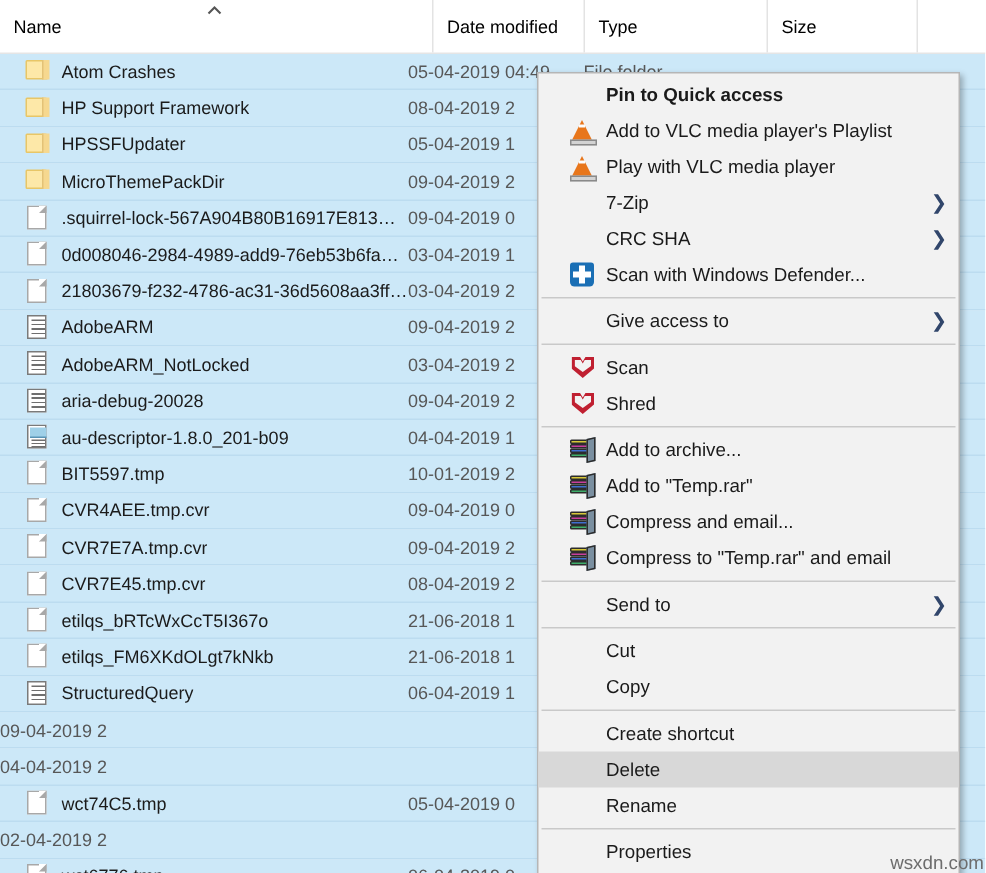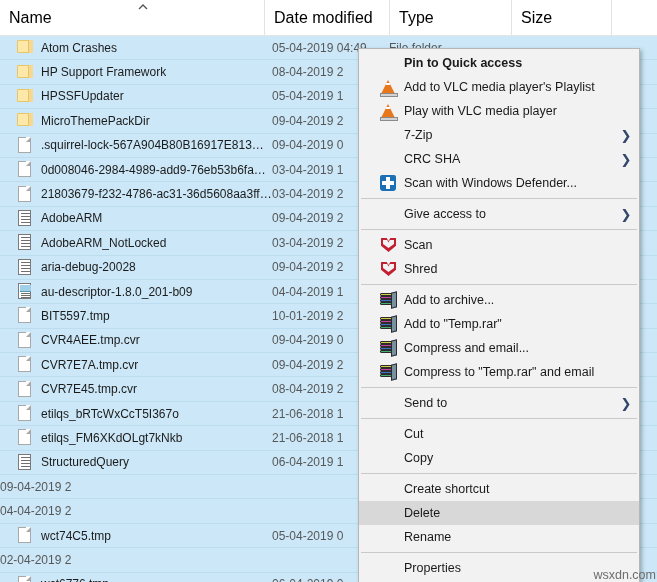--- a/index.html
+++ b/index.html
@@ -22,21 +22,21 @@
     position: absolute;
     left: 0; top: 0;
     width: 657px; height: 36px;
     background: #ffffff;
     border-bottom: 1px solid #e5e5e5;
   }
   .col-header .hcell {
     position: absolute;
     top: 0; height: 35px;
     display: flex; align-items: center;
-    font-size: 16px;
+    font-size: 12px;
     color: #000000;
     padding-left: 9px;
     border-left: 1px solid #e3e3e3;
   }
   .col-header .hcell.first { border-left: none; }
   .sort-glyph {
     position: absolute;
     left: 136px; top: 2px;
     width: 14px; height: 12px;
     color: #4a4a4a;
@@ -314,21 +314,21 @@
 
   <div class="col-header">
     <div class="hcell first" style="left:0px;width:272px;">
       <span>Name</span>
     </div>
     <div class="sort-glyph">
       <svg width="14" height="10" viewBox="0 0 14 10" aria-hidden="true">
         <polyline points="3,7 7,3 11,7" fill="none" stroke="#555" stroke-width="1.4"></polyline>
       </svg>
     </div>
-    <div class="hcell" style="left:264px;width:117px;">
+    <div class="hcell" style="left:288px;width:117px;">
       <span>Date modified</span>
     </div>
     <div class="hcell" style="left:389px;width:122px;">
       <span>Type</span>
     </div>
     <div class="hcell" style="left:511px;width:100px;">
       <span>Size</span>
     </div>
     <div class="hcell" style="left:611px;width:46px;"></div>
   </div>

